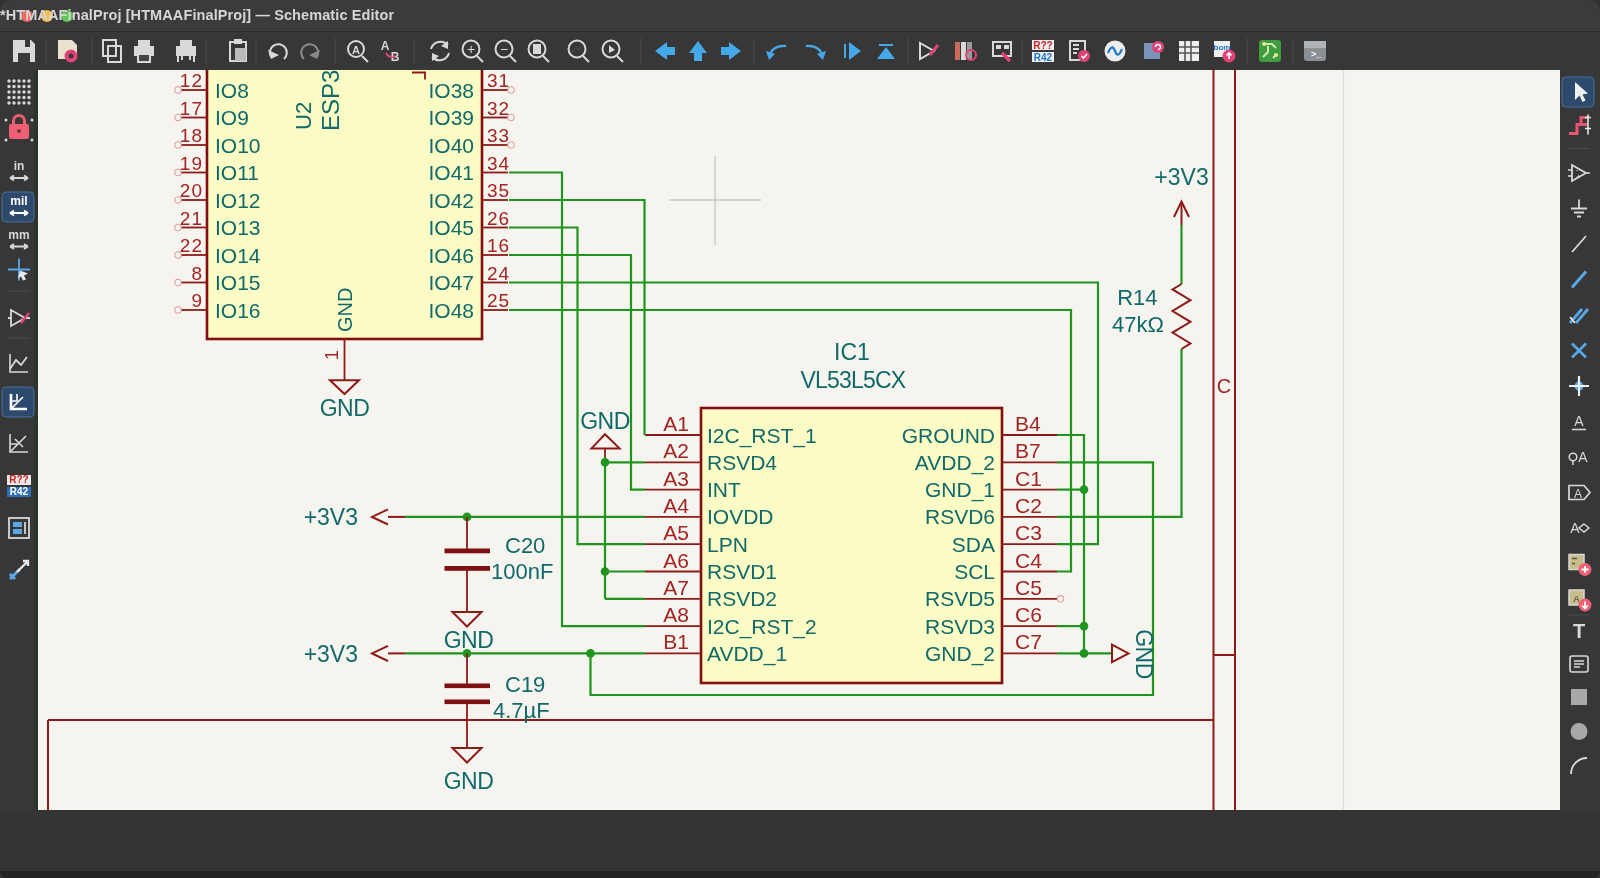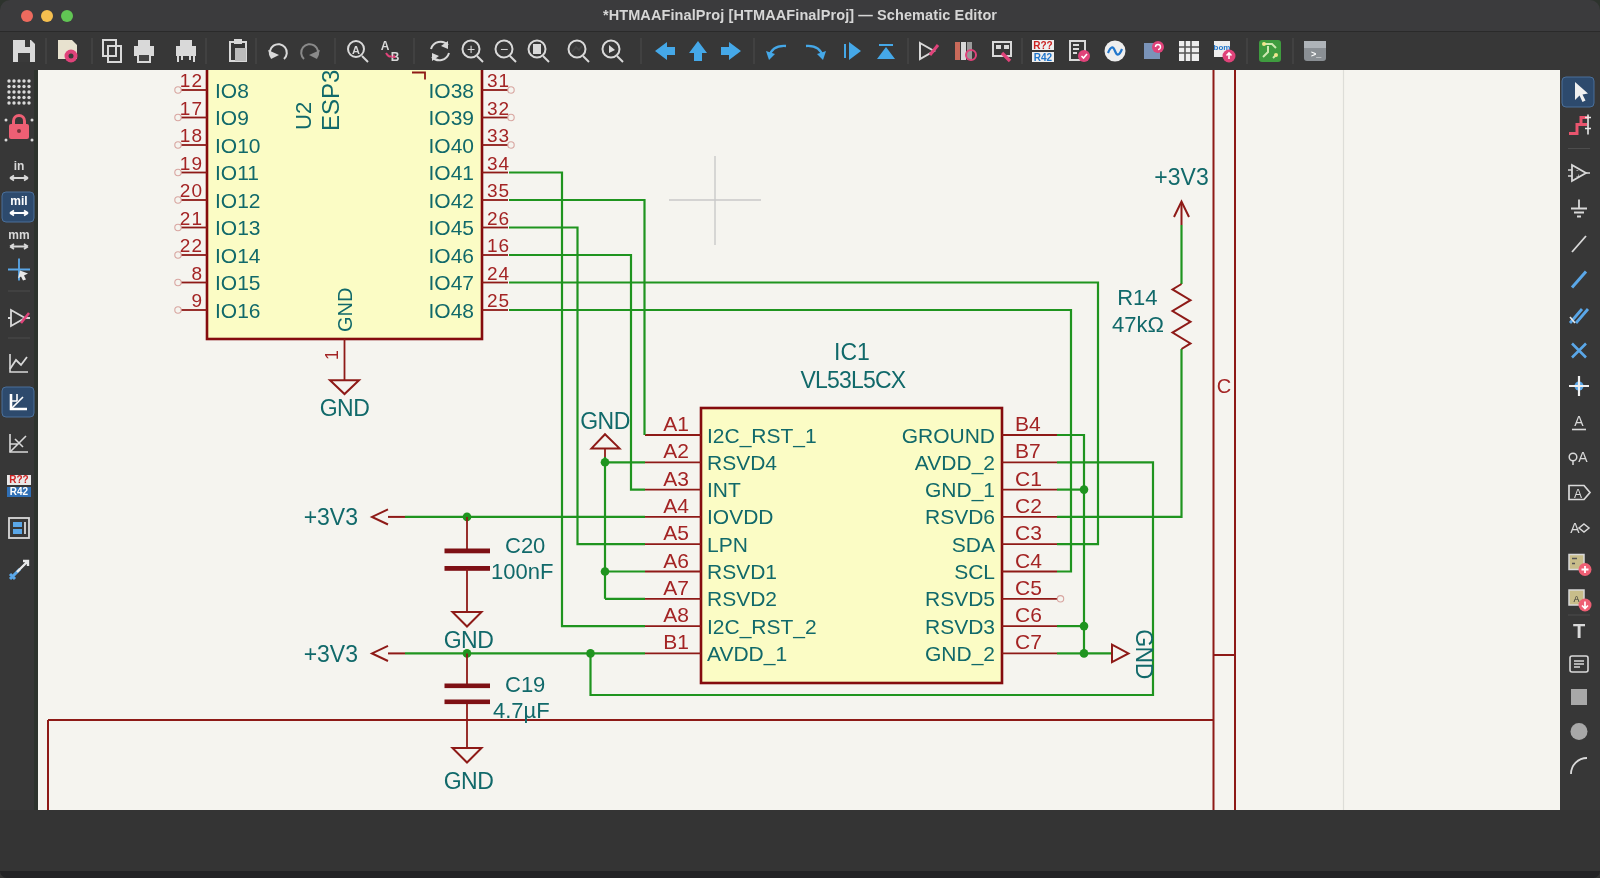--- a/index.html
+++ b/index.html
@@ -1,18 +1,18 @@
 <!DOCTYPE html>
 <html><head><meta charset="utf-8"><title>Schematic Editor</title>
 <style>
 *{margin:0;padding:0;box-sizing:border-box}
 html,body{width:1600px;height:878px;overflow:hidden;background:#2d332d;font-family:"Liberation Sans",sans-serif}
 .titlebar{position:absolute;left:0;top:0;width:1600px;height:32px;background:#3b3b3d;border-bottom:1px solid #2a2a2a;border-radius:10px 10px 0 0}
 .tl{position:absolute;top:10px;width:12px;height:12px;border-radius:50%}
-.title{position:absolute;top:7px;left:0;width:100%;text-align:center;color:#d6d6d6;font-size:14.5px;font-weight:bold;letter-spacing:0.1px}
+.title{position:absolute;top:7px;left:0;width:100%;text-align:left;color:#d6d6d6;font-size:14.5px;font-weight:bold;letter-spacing:0.1px}
 .toolbar{position:absolute;left:0;top:32px;width:1600px;height:38px;background:#373737}
 .leftbar{position:absolute;left:0;top:70px;width:34px;height:740px;background:#373737}
 .rightbar{position:absolute;left:1560px;top:70px;width:40px;height:740px;background:#373737}
 .canvas{position:absolute;left:38px;top:70px;width:1522px;height:740px;background:#f5f4ef}
 .bottom{position:absolute;left:0;top:810px;width:1600px;height:68px;background:#343434}
 .bottom2{position:absolute;left:0;top:871px;width:1600px;height:7px;background:#232325;border-radius:0 0 10px 10px}
 svg text{font-family:"Liberation Sans",sans-serif}
 </style></head>
 <body>
 <div class="titlebar">

